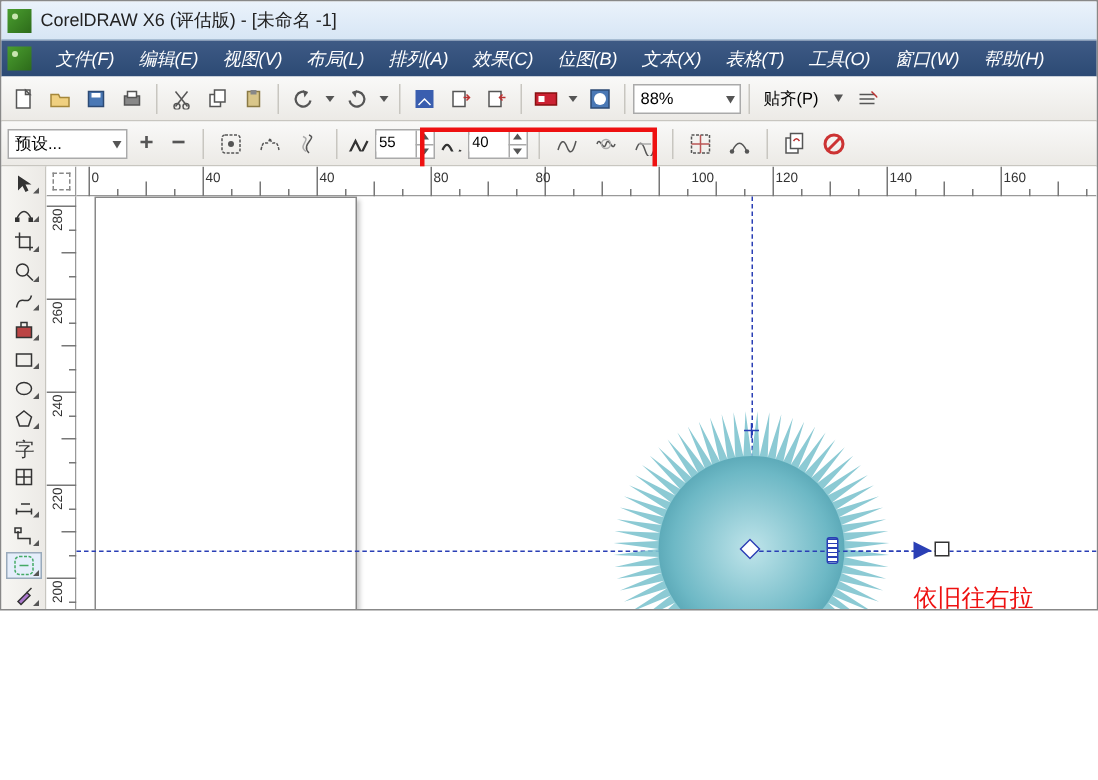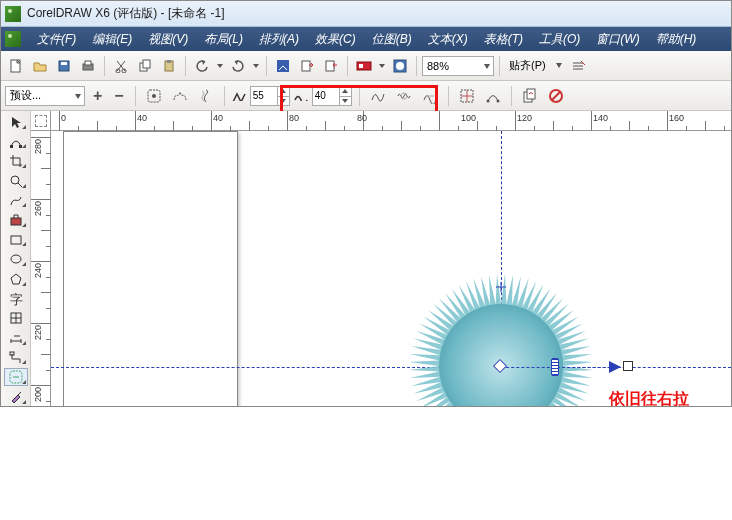--- a/index.html
+++ b/index.html
@@ -56,21 +56,21 @@
   .vruler .lbl { position:absolute; writing-mode: vertical-rl; transform: rotate(180deg); font-size:9px; color:#333; left:2px; }
   .canvas { position:absolute; top:20px; left:20px; right:0; bottom:0; background:#fff; }
   .page { position:absolute; left:12px; top:0; width:175px; height:800px; background:#fff; border:1px solid #888; box-shadow: 2px 2px 3px rgba(0,0,0,.2);}
   .guide-h { position:absolute; left:0; right:0; border-top:1px dashed #2a3fb5; }
   .guide-v { position:absolute; top:0; bottom:0; border-left:1px dashed #2a3fb5; }
   .distort-line { position:absolute; height:0; border-top:1.5px dashed #2a3fb5; }
   .diamond { position:absolute; width:10px; height:10px; background:#fff; border:1.5px solid #2a3fb5; transform: rotate(45deg);}
   .slider-h { position:absolute; width:8px; height:18px; border:1px solid #2a3fb5; border-radius:2px; background: repeating-linear-gradient(#2a3fb5 0, #2a3fb5 1px, #fff 1px, #fff 3px);}
   .arrowhead { position:absolute; width:0; height:0; border-top:6px solid transparent; border-bottom:6px solid transparent; border-left:12px solid #2a3fb5;}
   .endnode { position:absolute; width:10px; height:10px; border:1.5px solid #333; background:#fff;}
-  .red-text { position:absolute; color:#e11; font-size:16px; font-weight:bold; }
+  .red-text { position:absolute; color:#e11; font-size:16px; font-weight:normal; }
   
   svg { display:block; }
 </style>
 </head>
 <body>
 
 <div class="window">
 
   <div class="titlebar">
     <div class="app-icon"></div>

